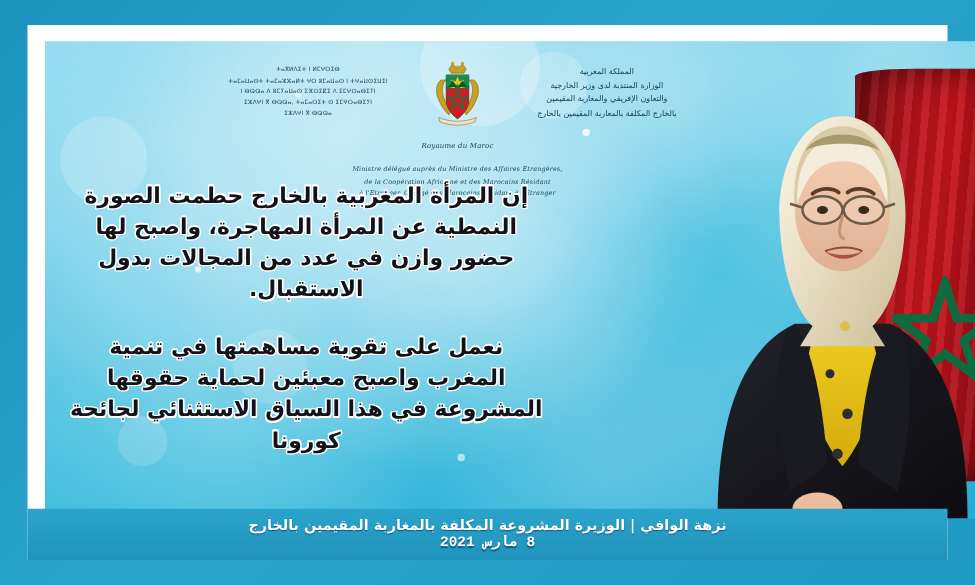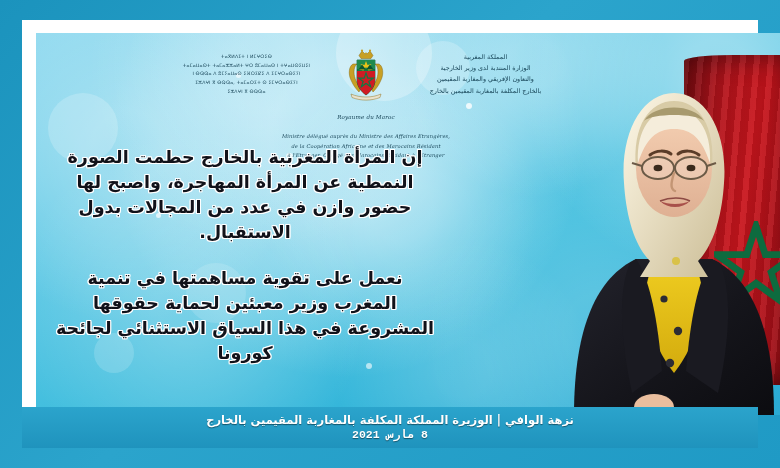--- a/index.html
+++ b/index.html
@@ -179,21 +179,21 @@
       <div class="french">
         <div class="rm">Royaume du Maroc</div>
         <div>Ministre délégué auprès du Ministre des Affaires Etrangères,
 de la Coopération Africaine et des Marocains Résidant
 à l'Etranger, Chargé des Marocains Résidant à l'Etranger</div>
       </div>
     </div>
 
     <div class="quotes">
       <div class="para">إن المرأة المغربية بالخارج حطمت الصورة النمطية عن المرأة المهاجرة، واصبح لها حضور وازن في عدد من المجالات بدول الاستقبال.</div>
-      <div class="para">نعمل على تقوية مساهمتها في تنمية المغرب وزير معبئين لحماية حقوقها المشروعة  في هذا السياق الاستثنائي لجائحة كورونا</div>
+      <div class="para">نعمل على تقوية مساهمتها في تنمية المغرب واصبح معبئين لحماية حقوقها المشروعة  في هذا السياق الاستثنائي لجائحة كورونا</div>
     </div>
 
     <div class="portrait">
 
       <div class="flag"></div>
       <svg class="star" viewBox="0 0 100 100">
         <path d="M50 6 L61 40 L97 40 L68 61 L79 95 L50 74 L21 95 L32 61 L3 40 L39 40 Z" fill="none" stroke="#0d6b3f" stroke-width="8" stroke-linejoin="miter"></path>
       </svg>
 
       <svg class="person" viewBox="0 0 232 352">
@@ -259,17 +259,17 @@
         <path d="M102 138 C110 146 124 146 132 138 C124 142 110 142 102 138 Z" fill="#a8504a"></path>
         <path d="M102 138 C112 134 124 134 132 138" stroke="#8d4a44" stroke-width="1.6" fill="none"></path>
 
         <circle cx="118" cy="198" r="4" fill="#d9c24a"></circle>
       </svg>
     </div>
 
   </div>
 
   <div class="footer">
-    <div class="footer-line">نزهة الوافي | الوزيرة المملكة المكلفة بالمغاربة المقيمين بالخارج</div>
+    <div class="footer-line">نزهة الوافي | الوزيرة المشروعة المكلفة بالمغاربة المقيمين بالخارج</div>
     <div class="footer-date">8 مارس 2021</div>
   </div>
 
 </div>
 
 </body></html>

